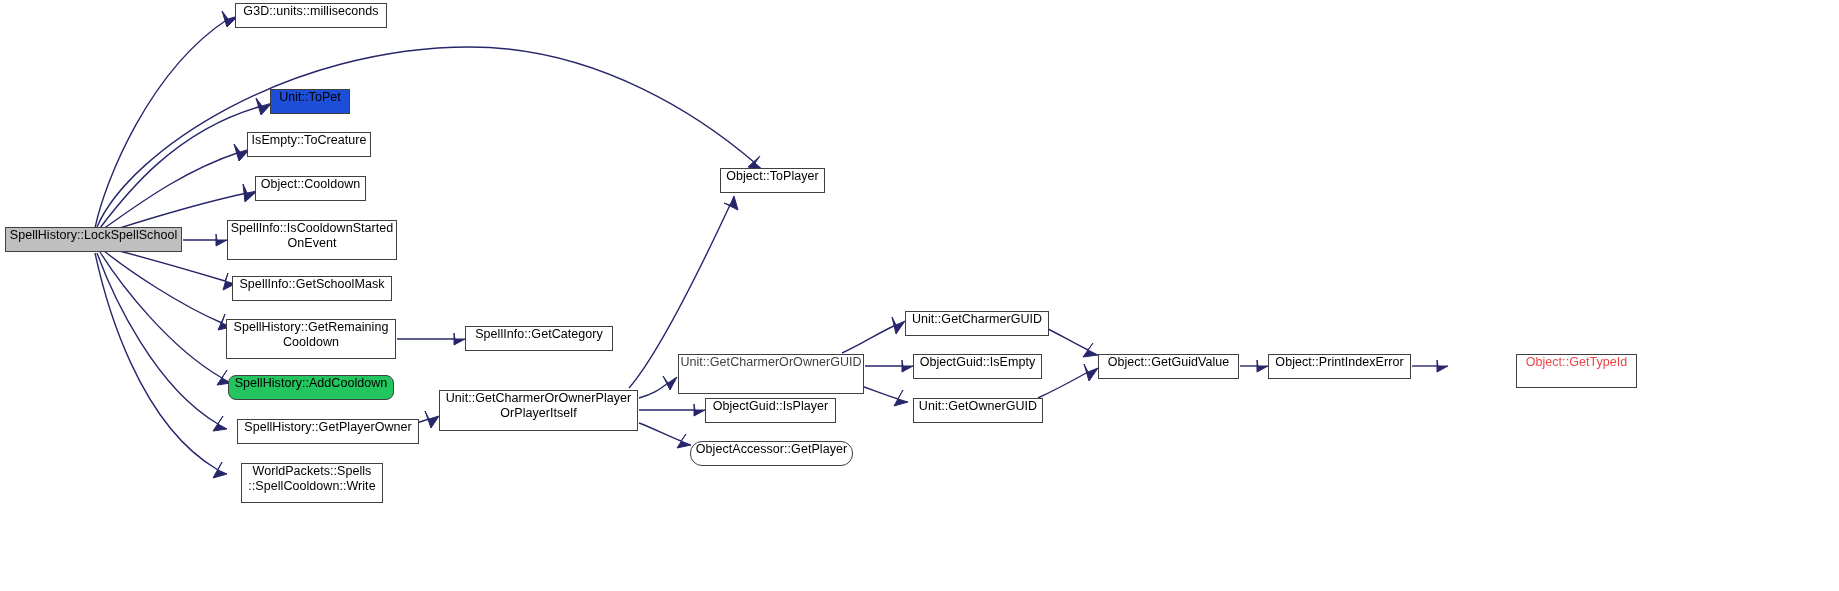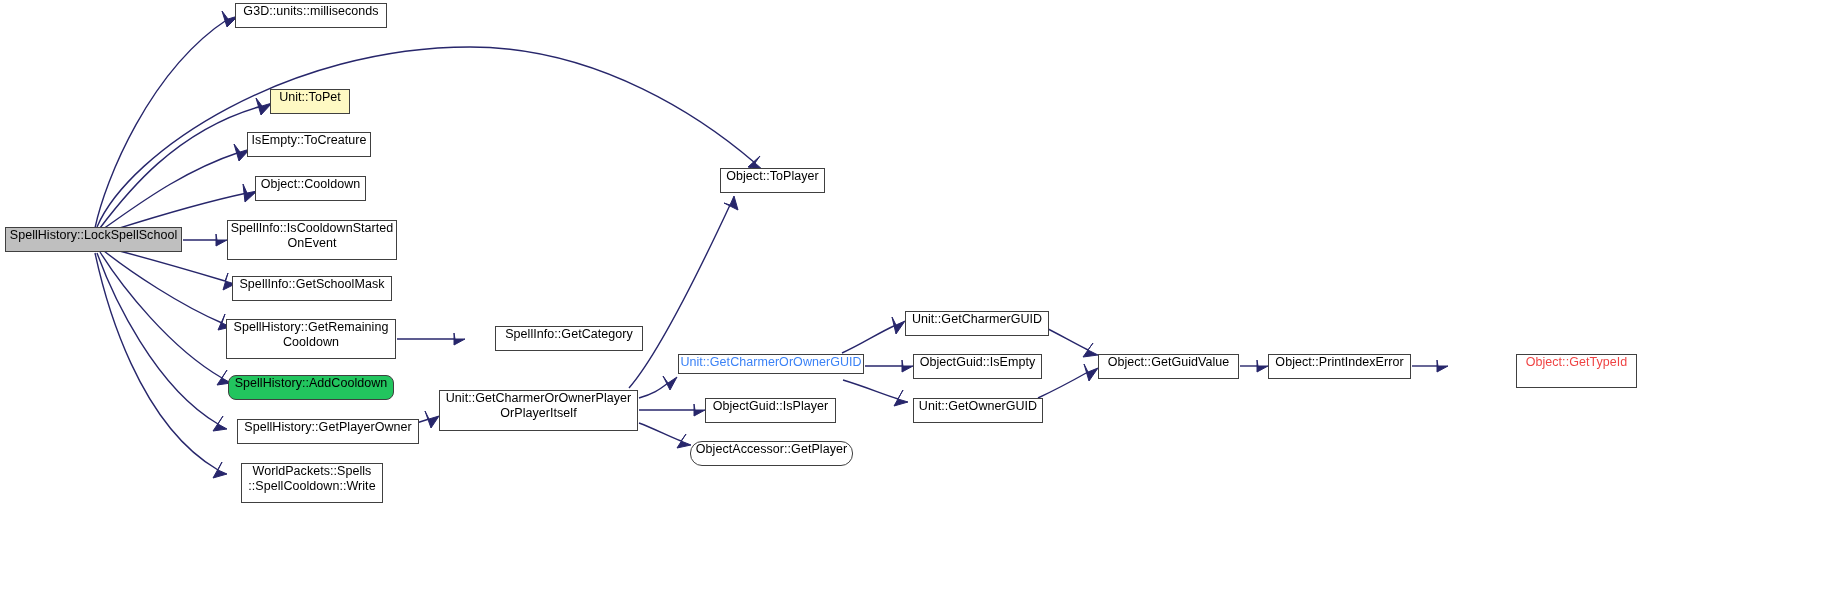--- a/index.html
+++ b/index.html
@@ -100,37 +100,37 @@
       <polygon points="1088,350 1098,355 1083,357 1093,343" fill="#27266b" stroke="#27266b" stroke-width="1"></polygon>
       <path d="M 1038,398 C 1055,390 1072,381 1088,372" fill="none" stroke="#27266b" stroke-width="1.4"></path>
       <polygon points="1088,372 1098,368 1089,381 1084,364" fill="#27266b" stroke="#27266b" stroke-width="1"></polygon>
       <path d="M 1240,366 L 1258,366" fill="none" stroke="#27266b" stroke-width="1.4"></path>
       <polygon points="1258,366 1268,366 1257,372 1257,360" fill="#27266b" stroke="#27266b" stroke-width="1"></polygon>
       <path d="M 1412,366 L 1438,366" fill="none" stroke="#27266b" stroke-width="1.4"></path>
       <polygon points="1438,366 1448,366 1437,372 1437,360" fill="#27266b" stroke="#27266b" stroke-width="1"></polygon>
     </svg>
 <div class="node root" style="left: 5px; top: 227px; width: 177px; height: 25px; background: rgb(191, 191, 191); border-color: rgb(64, 64, 64); color: rgb(0, 0, 0);"><span class="node-label">SpellHistory::LockSpellSchool</span></div>
     <div class="node" style="left: 235px; top: 3px; width: 152px; height: 25px; background: rgb(255, 255, 255); border-color: rgb(64, 64, 64); color: rgb(0, 0, 0);"><span class="node-label">G3D::units::milliseconds</span></div>
-    <div class="node" style="left: 270px; top: 89px; width: 80px; height: 25px; background: #fef9c3; border-color: rgb(64, 64, 64); color: rgb(0, 0, 0);"><span class="node-label">Unit::ToPet</span></div>
+    <div class="node" style="left: 270px; top: 89px; width: 80px; height: 25px; background: #1d4ed8; border-color: rgb(64, 64, 64); color: rgb(0, 0, 0);"><span class="node-label">Unit::ToPet</span></div>
     <div class="node" style="left: 247px; top: 132px; width: 124px; height: 25px; background: rgb(255, 255, 255); border-color: rgb(64, 64, 64); color: rgb(0, 0, 0);"><span class="node-label">IsEmpty::ToCreature</span></div>
     <div class="node" style="left: 255px; top: 176px; width: 111px; height: 25px; background: rgb(255, 255, 255); border-color: rgb(64, 64, 64); color: rgb(0, 0, 0);"><span class="node-label">Object::Cooldown</span></div>
     <div class="node" style="left: 227px; top: 220px; width: 170px; height: 40px; background: rgb(255, 255, 255); border-color: rgb(64, 64, 64); color: rgb(0, 0, 0);"><span class="node-label">SpellInfo::IsCooldownStarted
 OnEvent</span></div>
     <div class="node" style="left: 232px; top: 276px; width: 160px; height: 25px; background: rgb(255, 255, 255); border-color: rgb(64, 64, 64); color: rgb(0, 0, 0);"><span class="node-label">SpellInfo::GetSchoolMask</span></div>
     <div class="node" style="left: 226px; top: 319px; width: 170px; height: 40px; background: rgb(255, 255, 255); border-color: rgb(64, 64, 64); color: rgb(0, 0, 0);"><span class="node-label">SpellHistory::GetRemaining
 Cooldown</span></div>
     <div class="node" style="left: 228px; top: 375px; width: 166px; height: 25px; background: #22c55e; border-color: rgb(64, 64, 64); color: rgb(0, 0, 0); border-radius: 8px;"><span class="node-label">SpellHistory::AddCooldown</span></div>
     <div class="node" style="left: 221px; top: 419px; width: 182px; height: 25px; background: rgb(255, 255, 255); border-color: rgb(64, 64, 64); color: rgb(0, 0, 0); margin-left: 16px;"><span class="node-label">SpellHistory::GetPlayerOwner</span></div>
     <div class="node" style="left: 241px; top: 463px; width: 142px; height: 40px; background: rgb(255, 255, 255); border-color: rgb(64, 64, 64); color: rgb(0, 0, 0);"><span class="node-label">WorldPackets::Spells
 ::SpellCooldown::Write</span></div>
     <div class="node" style="left: 720px; top: 168px; width: 105px; height: 25px; background: rgb(255, 255, 255); border-color: rgb(64, 64, 64); color: rgb(0, 0, 0);"><span class="node-label">Object::ToPlayer</span></div>
-    <div class="node" style="left: 465px; top: 326px; width: 148px; height: 25px; background: rgb(255, 255, 255); border-color: rgb(64, 64, 64); color: rgb(0, 0, 0); margin-left: 30px;"><span class="node-label">SpellInfo::GetCategory</span></div>
+    <div class="node" style="left: 465px; top: 326px; width: 148px; height: 25px; background: rgb(255, 255, 255); border-color: rgb(64, 64, 64); color: rgb(0, 0, 0);"><span class="node-label">SpellInfo::GetCategory</span></div>
     <div class="node" style="left: 439px; top: 390px; width: 199px; height: 41px; background: rgb(255, 255, 255); border-color: rgb(64, 64, 64); color: rgb(0, 0, 0);"><span class="node-label">Unit::GetCharmerOrOwnerPlayer
 OrPlayerItself</span></div>
-    <div class="node" style="left: 678px; top: 354px; width: 186px; height: 20px; background: rgb(255, 255, 255); border-color: rgb(64, 64, 64); color: #3b82f6;"><span class="node-label">Unit::GetCharmerOrOwnerGUID</span></div>
+    <div class="node" style="left: 678px; top: 354px; width: 186px; height: 40px; background: rgb(255, 255, 255); border-color: rgb(64, 64, 64); color: #404040;"><span class="node-label">Unit::GetCharmerOrOwnerGUID</span></div>
     <div class="node" style="left: 705px; top: 398px; width: 131px; height: 25px; background: rgb(255, 255, 255); border-color: rgb(64, 64, 64); color: rgb(0, 0, 0);"><span class="node-label">ObjectGuid::IsPlayer</span></div>
     <div class="node" style="left: 690px; top: 441px; width: 163px; height: 25px; background: rgb(255, 255, 255); border-color: rgb(64, 64, 64); color: rgb(0, 0, 0); border-radius: 12px;"><span class="node-label">ObjectAccessor::GetPlayer</span></div>
     <div class="node" style="left: 905px; top: 311px; width: 144px; height: 25px; background: rgb(255, 255, 255); border-color: rgb(64, 64, 64); color: rgb(0, 0, 0);"><span class="node-label">Unit::GetCharmerGUID</span></div>
     <div class="node" style="left: 913px; top: 354px; width: 129px; height: 25px; background: rgb(255, 255, 255); border-color: rgb(64, 64, 64); color: rgb(0, 0, 0);"><span class="node-label">ObjectGuid::IsEmpty</span></div>
     <div class="node" style="left: 913px; top: 398px; width: 130px; height: 25px; background: rgb(255, 255, 255); border-color: rgb(64, 64, 64); color: rgb(0, 0, 0);"><span class="node-label">Unit::GetOwnerGUID</span></div>
     <div class="node" style="left: 1098px; top: 354px; width: 141px; height: 25px; background: rgb(255, 255, 255); border-color: rgb(64, 64, 64); color: rgb(0, 0, 0);"><span class="node-label">Object::GetGuidValue</span></div>
     <div class="node" style="left: 1268px; top: 354px; width: 143px; height: 25px; background: rgb(255, 255, 255); border-color: rgb(64, 64, 64); color: rgb(0, 0, 0);"><span class="node-label">Object::PrintIndexError</span></div>
     <div class="node" style="left: 1516px; top: 354px; width: 121px; height: 34px; background: rgb(255, 255, 255); border-color: rgb(64, 64, 64); color: #ef4444;"><span class="node-label">Object::GetTypeId</span></div>
   </div>
 

